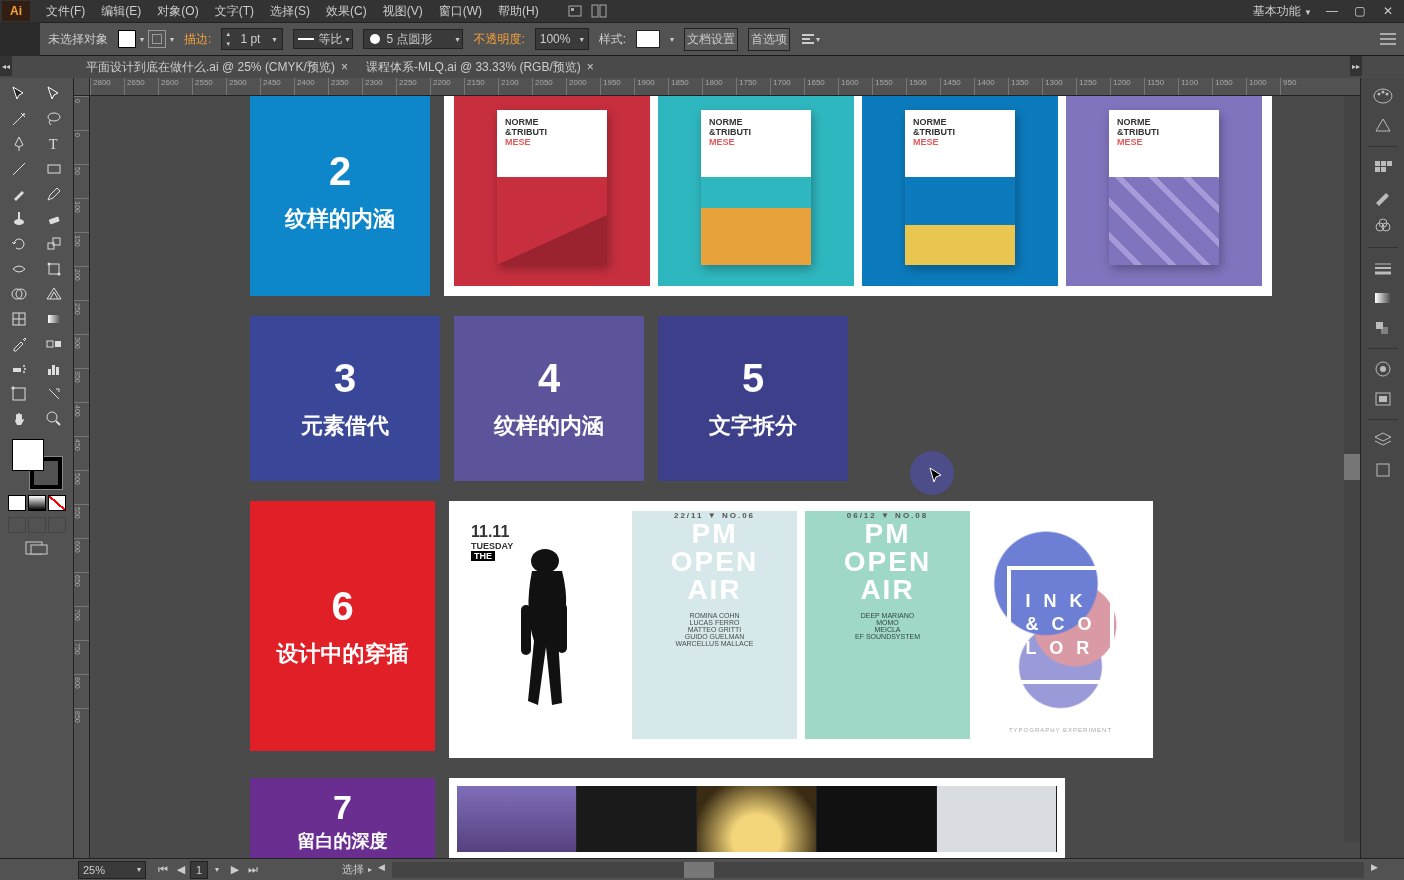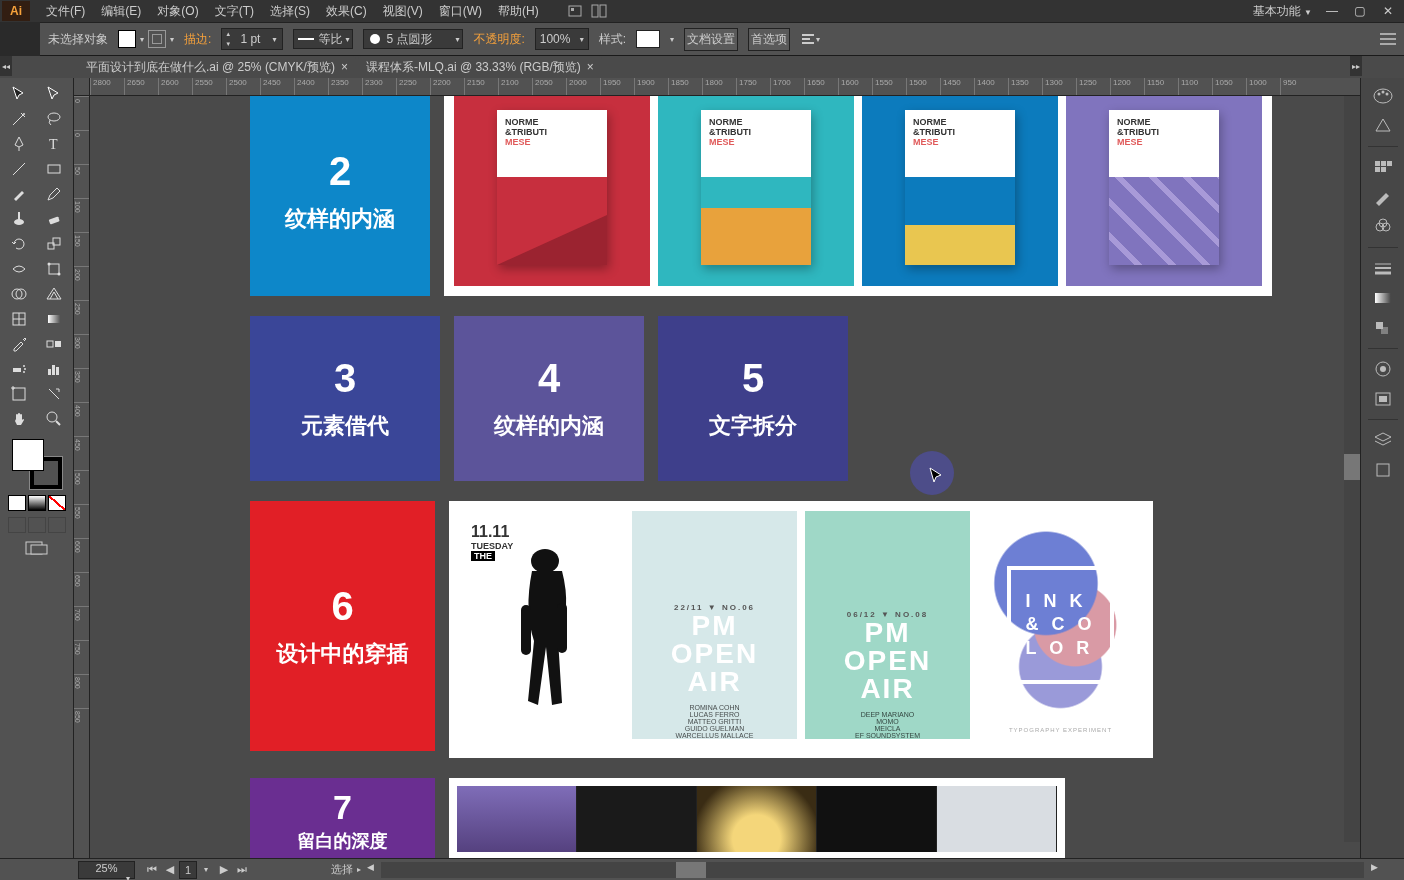--- a/index.html
+++ b/index.html
@@ -104,21 +104,21 @@
   .poster.p1 .art::before{content:"";position:absolute;bottom:0;right:0;width:0;height:0;border-bottom:50px solid #9b2330;border-left:110px solid transparent;}
   .poster.p2{background:#2fb7bf;}
   .poster.p2 .art{background:linear-gradient(#2fb7bf 0 35%,#e8a23c 35%);}
   .poster.p3{background:#0c7bbd;}
   .poster.p3 .art{background:linear-gradient(#0c7bbd 55%,#e9c650 55%);}
   .poster.p4{background:#8074be;}
   .poster.p4 .art{background:repeating-linear-gradient(45deg,#8074be 0 18px,#a89ad8 18px 24px);}
   .strip-row2 .poster-strip{height:257px;}
   .strip-row2 .poster{width:165px;height:228px;}
   
-  .poster-open{display:flex;flex-direction:column;align-items:center;justify-content:flex-end;color:#fff;font-weight:bold;letter-spacing:2px;}
+  .poster-open{display:flex;flex-direction:column;align-items:center;justify-content:flex-start;color:#fff;font-weight:bold;letter-spacing:2px;}
   .poster-open.a{background:#d6e8e9;}
   .poster-open.b{background:#9fd8c7;}
   .poster-open .big{font-size:28px;line-height:1;}
   .poster-open small{font-size:7px;font-weight:normal;letter-spacing:0;margin-top:8px;color:rgba(0,0,0,.7);text-align:center;}
   .poster-open .date{font-size:8px;color:#555;}
   
   .poster-man{background:#fff;padding:6px;}
   .poster-man .txt{font-weight:bold;font-size:9px;text-align:left;position:absolute;top:12px;left:12px;}
   .poster-man svg{position:absolute;bottom:4px;left:50%;transform:translateX(-50%);}
 
@@ -140,21 +140,21 @@
   .cursor-arrow{position:absolute;top:370px;left:838px;pointer-events:none;}
   
   
   .right-dock{width:44px;background:#474747;border-left:1px solid #222;display:flex;flex-direction:column;align-items:center;padding-top:4px;gap:2px;}
   .right-dock .panel-icon{width:36px;height:28px;display:flex;align-items:center;justify-content:center;cursor:pointer;}
   .right-dock .panel-icon svg{fill:#bbb;}
   .right-dock .sep{width:30px;height:1px;background:#333;margin:4px 0;}
 
   
   .statusbar{position:absolute;bottom:0;left:0;right:0;height:22px;background:#525252;border-top:1px solid #222;display:flex;align-items:center;font-size:11px;}
-  .statusbar .zoom-combo{width:57px;height:18px;margin-left:78px;border:1px solid #222;background:#3a3a3a;padding:0 4px;display:flex;align-items:center;flex-direction:column;}
+  .statusbar .zoom-combo{width:68px;height:18px;margin-left:78px;border:1px solid #222;background:#3a3a3a;padding:0 4px;display:flex;align-items:center;}
   .statusbar .nav-btns{display:flex;margin-left:8px;}
   .statusbar .nav-btns div{width:18px;height:18px;display:flex;align-items:center;justify-content:center;cursor:pointer;}
   .statusbar .artboard-num{width:30px;border:1px solid #222;background:#3a3a3a;height:18px;text-align:center;}
   .statusbar .tool-name{margin-left:80px;}
   .statusbar .scroll-h{flex:1;margin-left:20px;height:16px;background:#444;margin-right:40px;position:relative;}
   .statusbar .scroll-h .thumb{position:absolute;left:30%;width:30px;height:100%;background:#777;}
   .statusbar .scroll-end{position:absolute;font-size:9px;}
 </style>
 </head>
 <body>

